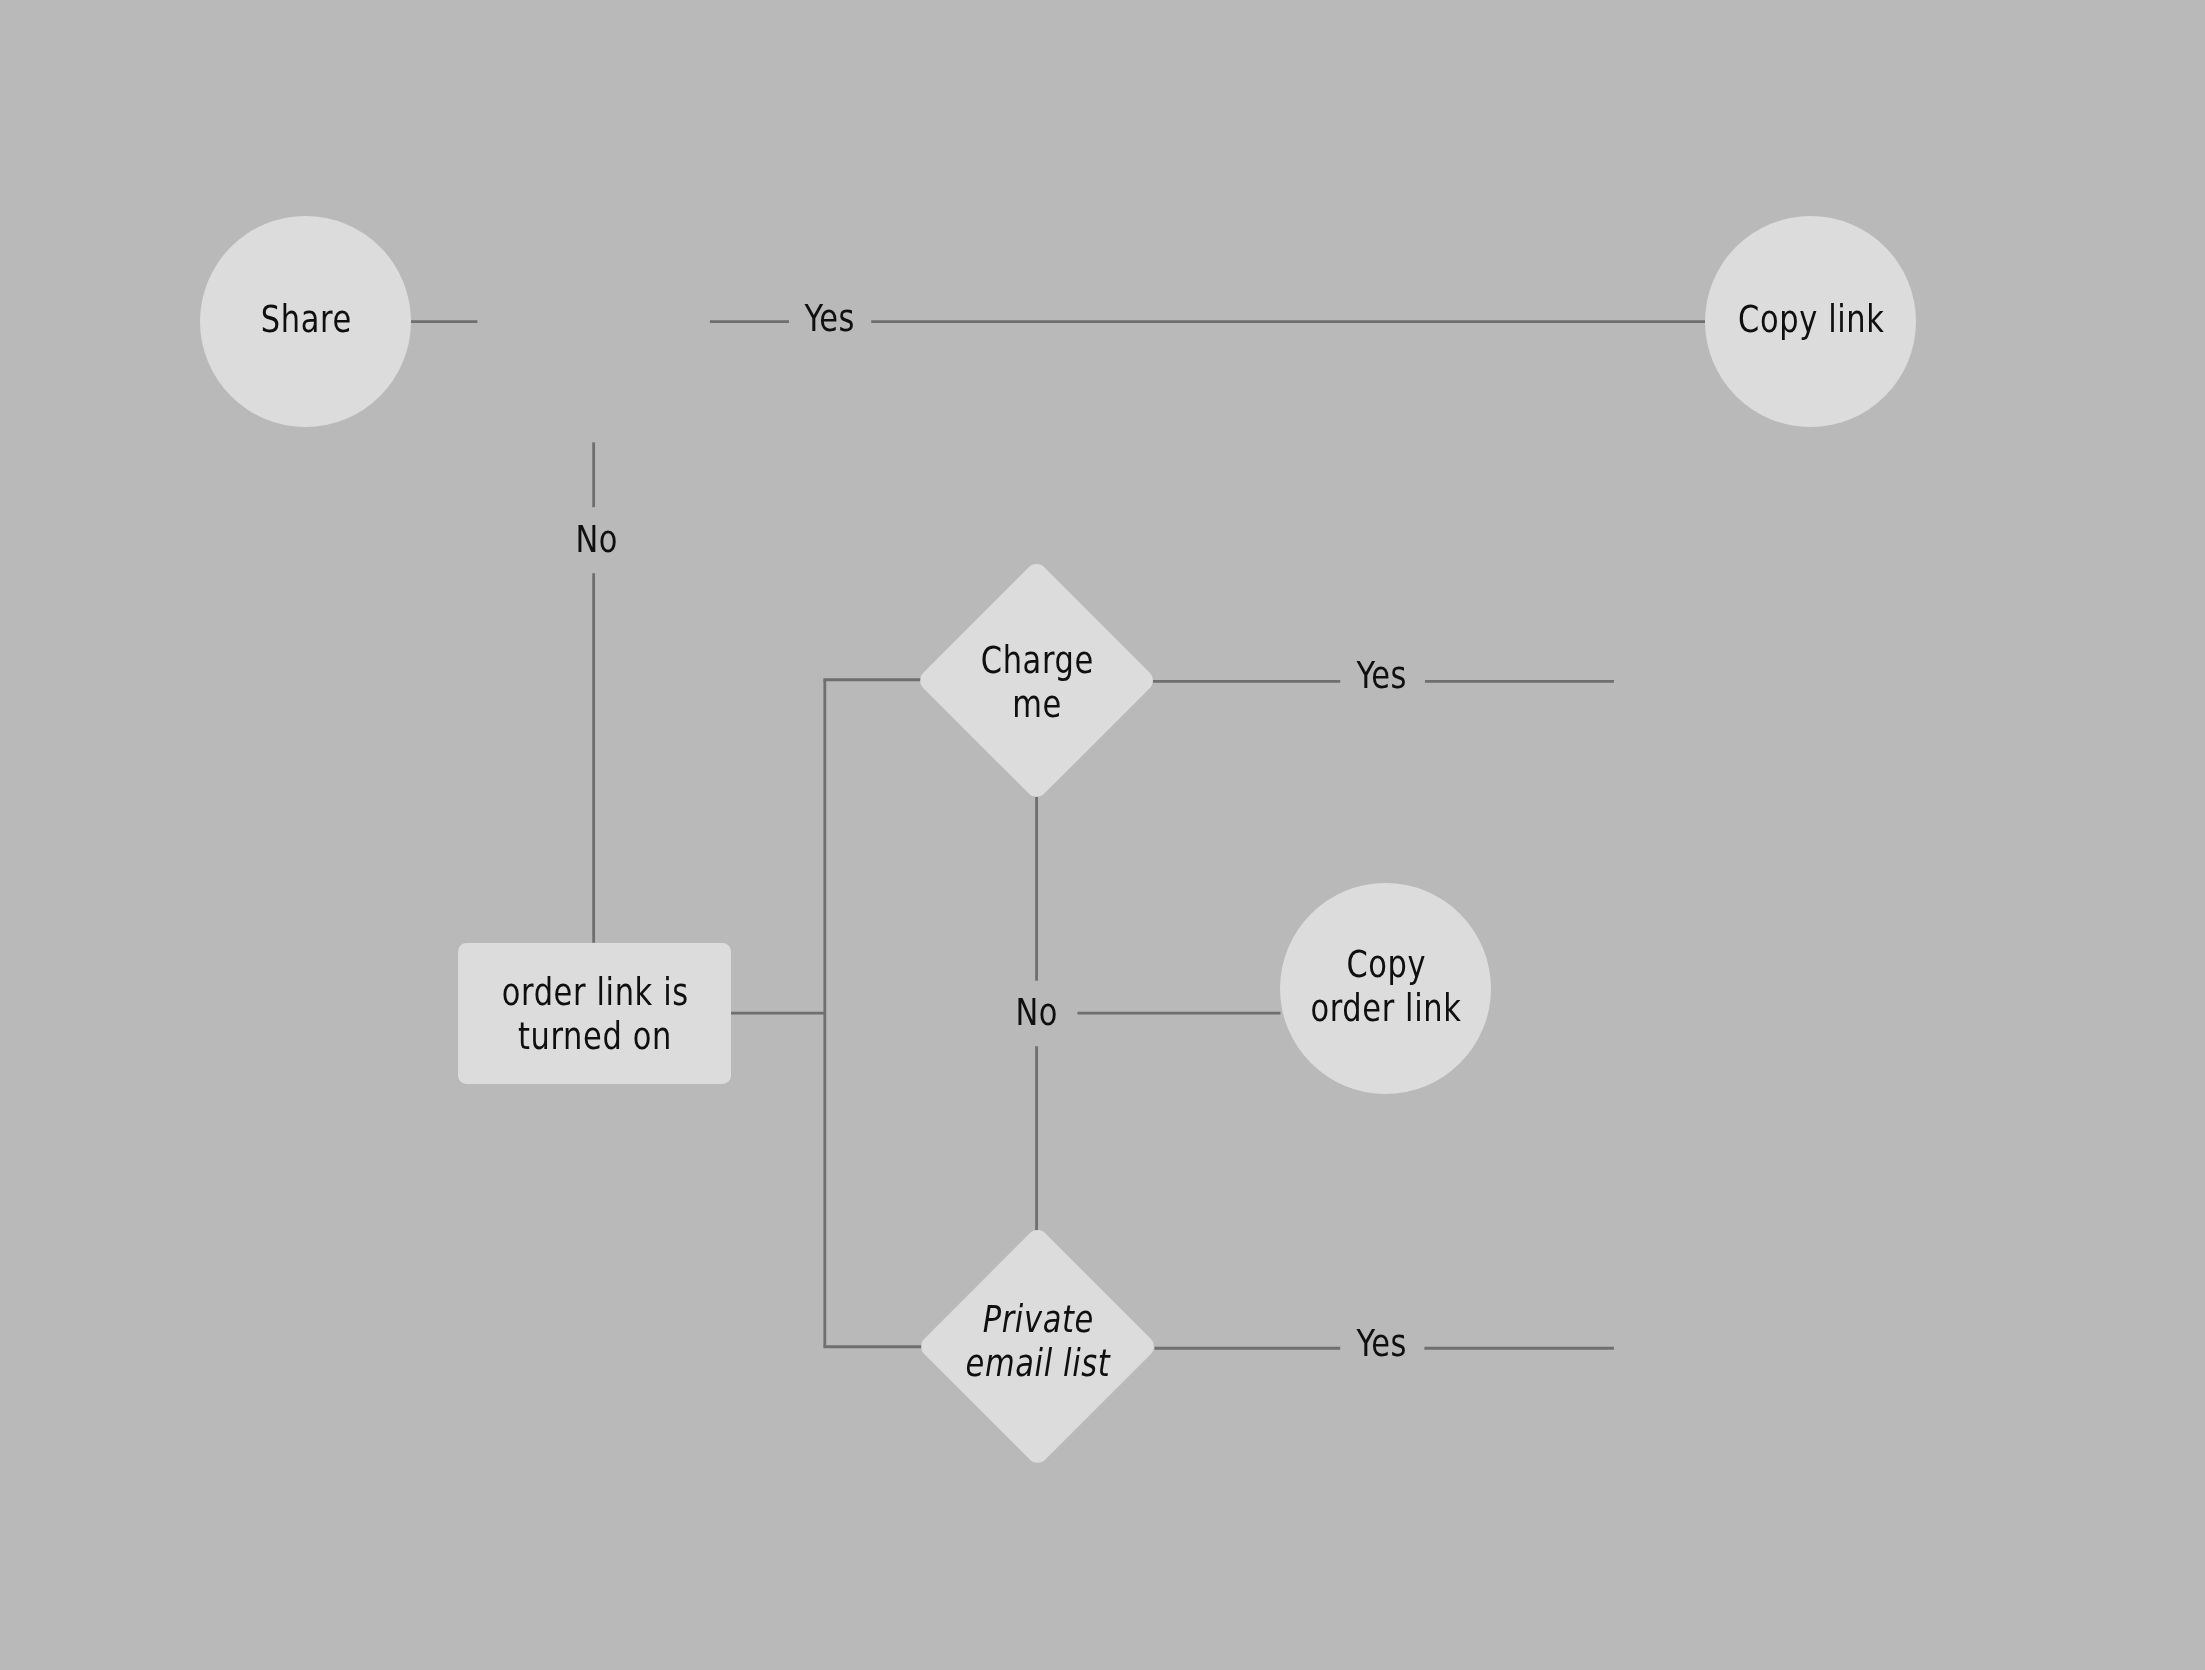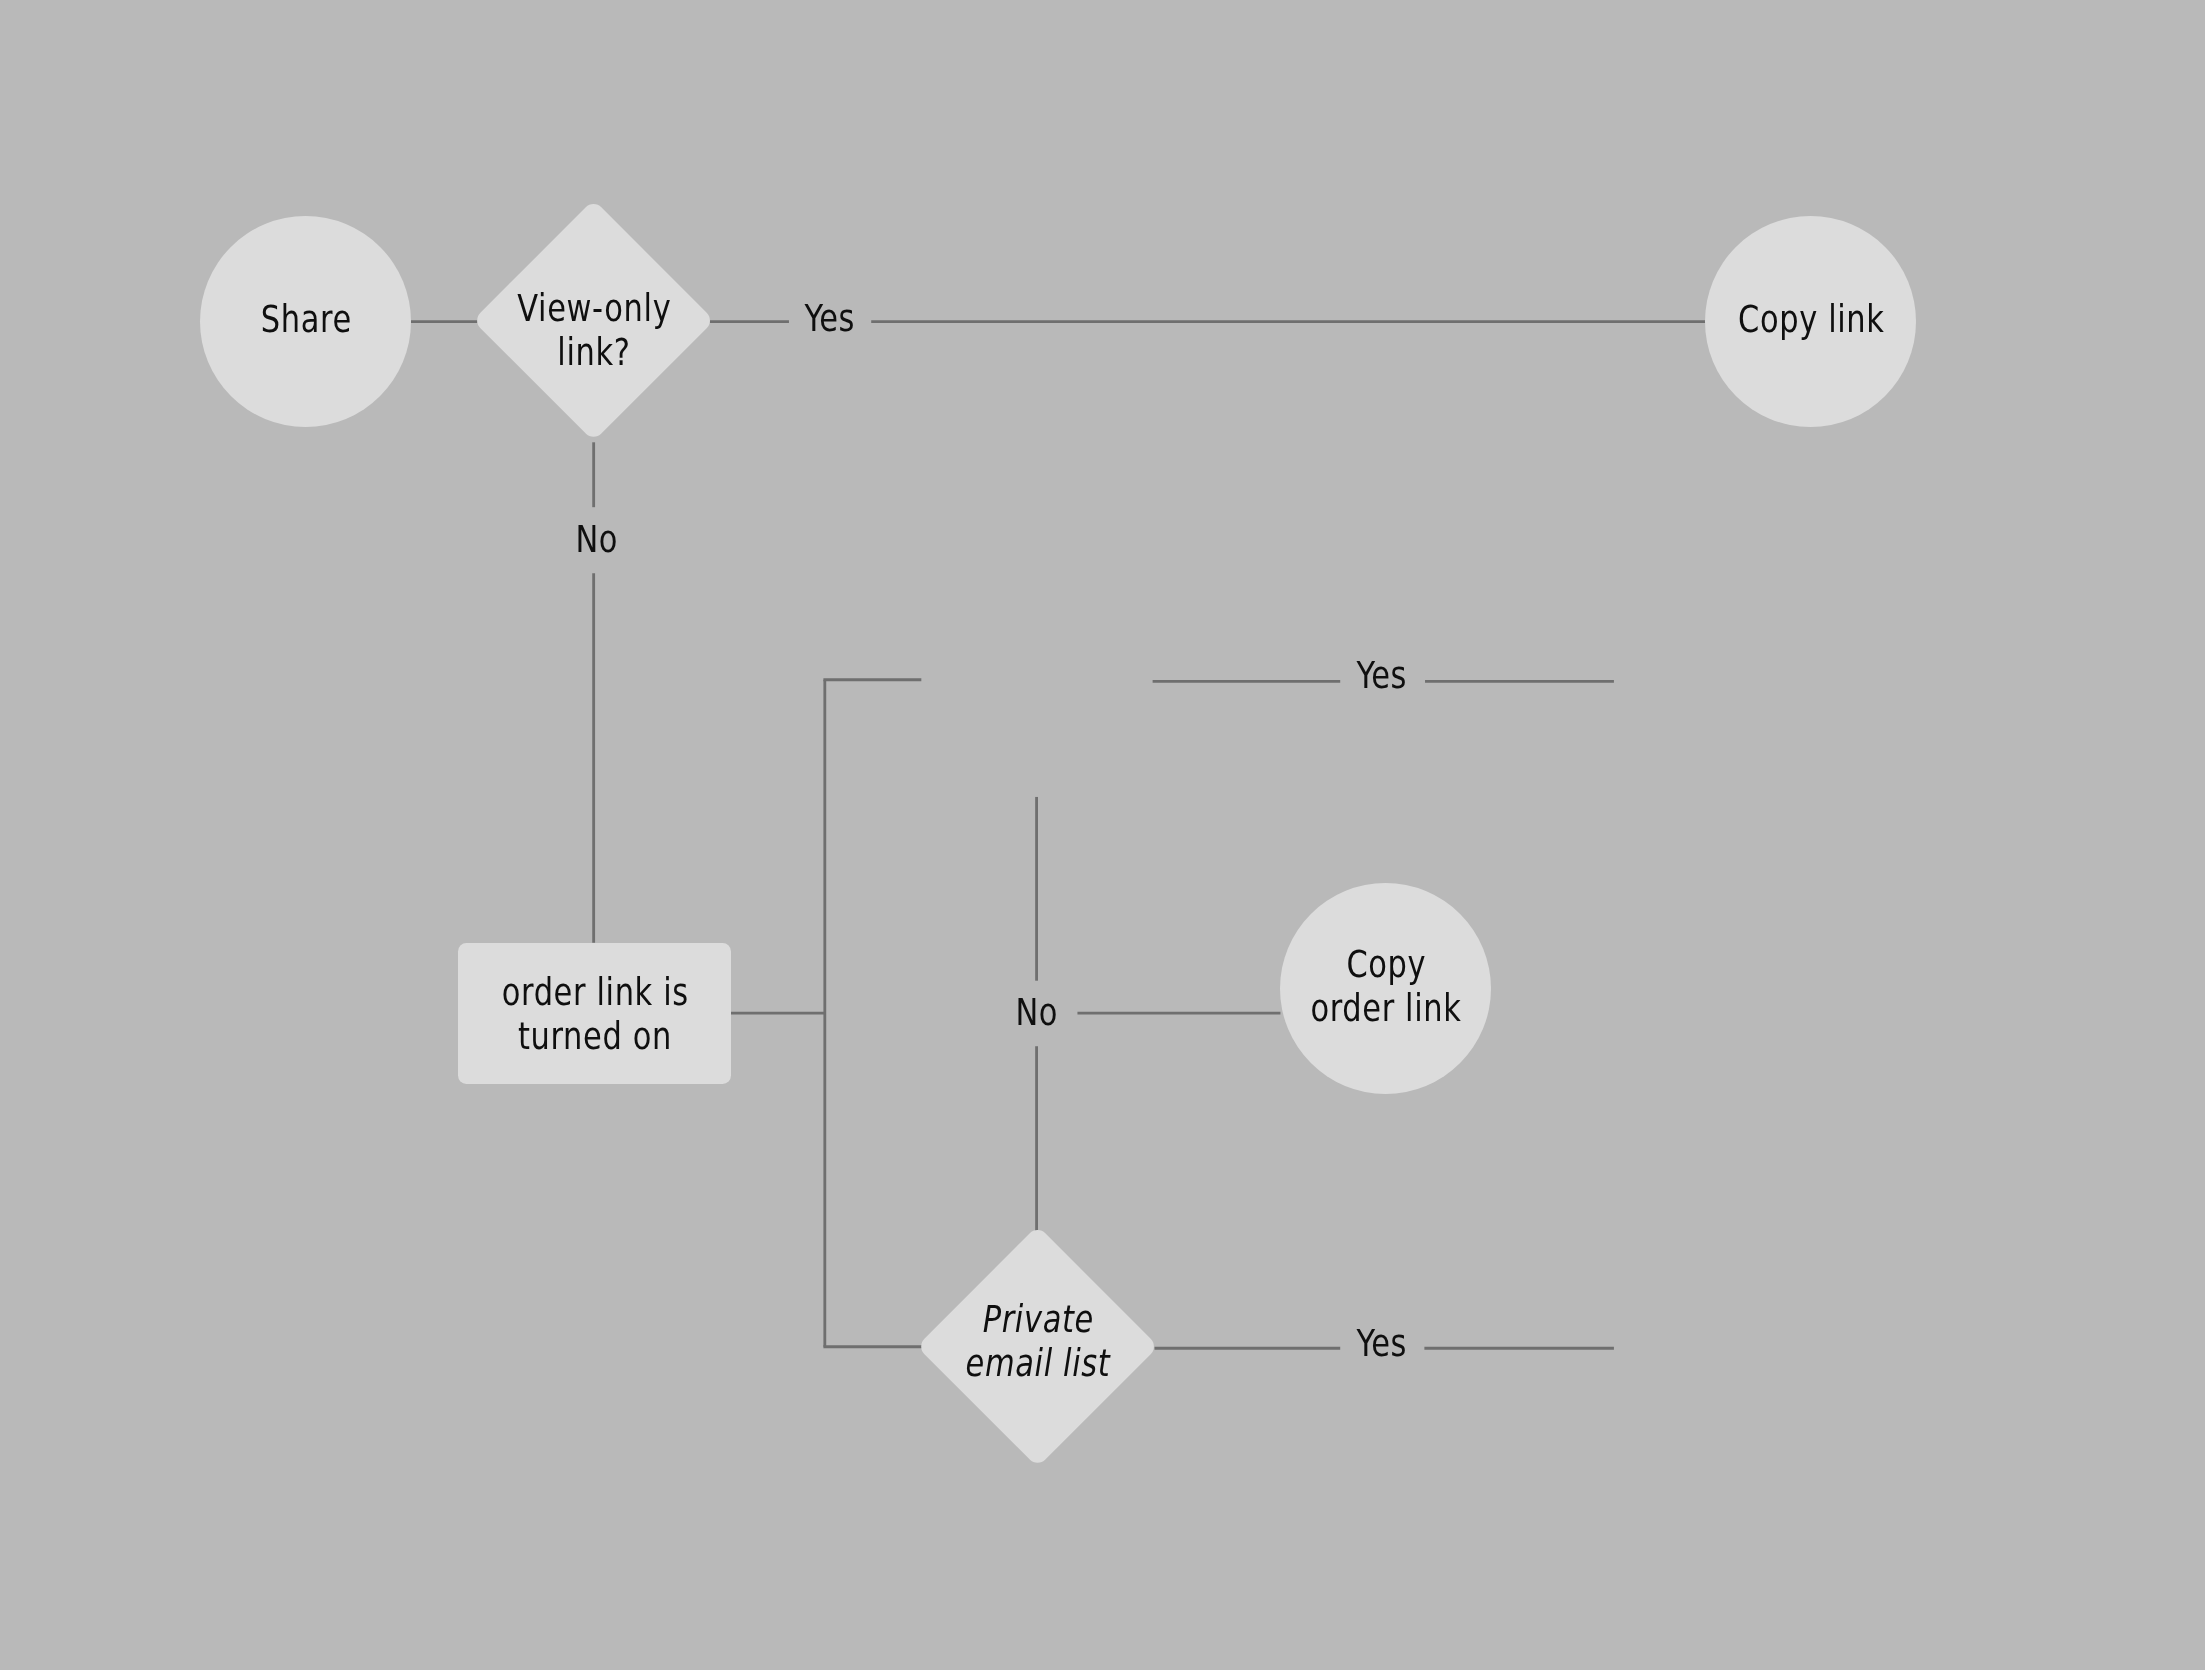--- a/index.html
+++ b/index.html
@@ -60,37 +60,37 @@
       <path d="M1797 2098.1 H2086"></path>
       <path d="M2217 2098.1 H2512"></path>
     </g>
   </svg>
 
   <div class="node" style="left:200px;top:216px;width:211px;height:211px;">
     <div class="shape circle"></div>
     <div class="txt" style="top:82px;">Share</div>
   </div>
 
-  <div class="node diamond" style="left:473px;top:200px;width:242px;height:242px;">
-    <div class="shape"></div>
-    <div class="txt" style="top:87px;">View-only
-link?</div>
-  </div>
 
   <div class="node" style="left:458px;top:943px;width:273px;height:141px;">
     <div class="shape rect"></div>
     <div class="txt" style="top:28px;">order link is
 turned on</div>
   </div>
 
   <div class="node" style="left:1705px;top:216px;width:211px;height:211px;">
     <div class="shape circle"></div>
     <div class="txt" style="top:82px;">Copy link</div>
   </div>
 
+  <div class="node diamond" style="left:916px;top:560px;width:242px;height:242px;">
+    <div class="shape"></div>
+    <div class="txt" style="top:79px;">Charge
+me</div>
+  </div>
 
 
   <div class="node" style="left:1280px;top:883px;width:211px;height:211px;">
     <div class="shape circle"></div>
     <div class="txt" style="top:60px;">Copy
 order link</div>
   </div>
 
   <div class="node diamond" style="left:917px;top:1226px;width:242px;height:242px;font-style:italic;">
     <div class="shape"></div>

